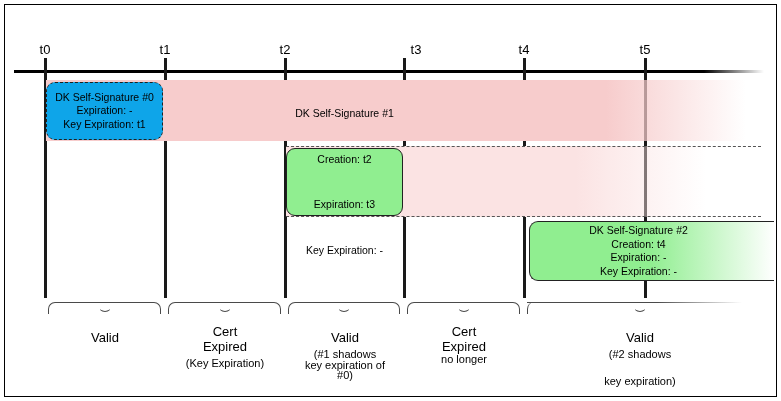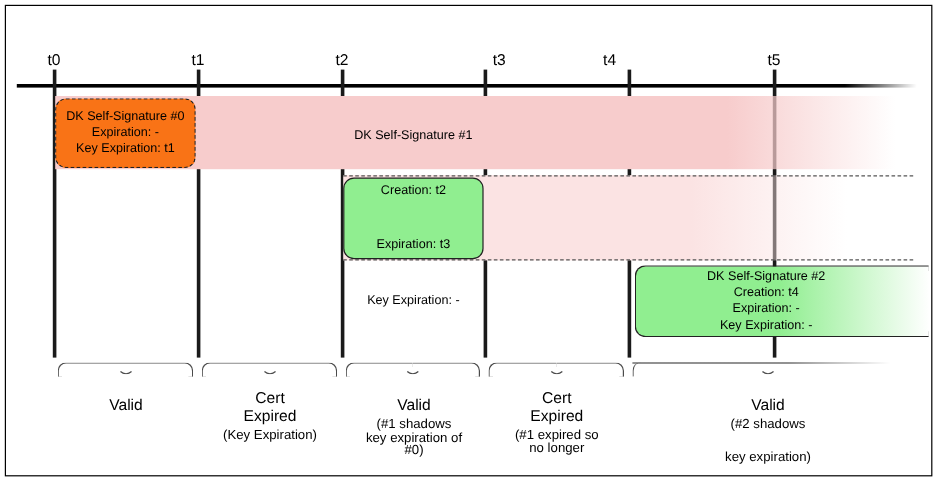--- a/index.html
+++ b/index.html
@@ -85,21 +85,21 @@
     font-size: 10.5px;
     line-height: 13.5px;
     color: #000000;
     display: flex;
     flex-direction: column;
     justify-content: center;
     padding: 3px 6px;
   }
   .sigbox .line { display: block; }
   .sig-0 {
-    background: #f97316;
+    background: #0ea5e9;
     border: 1.5px dashed #222222;
   }
   .sig-1 {
     background: #90ee90;
     border: 1.5px solid #222222;
   }
   .sig-2 {
     background: linear-gradient(to right,
         #90ee90 0px, #90ee90 120px, rgba(144,238,144,0) 245px);
     border: 1.5px solid #222222;
@@ -183,21 +183,21 @@
 <div id="canvas">
 
   <div class="frame"></div>
 
   <div class="axis"></div>
 
   <div class="tick-label" style="left:45px;">t0</div>
   <div class="tick-label" style="left:165px;">t1</div>
   <div class="tick-label" style="left:285px;">t2</div>
   <div class="tick-label" style="left:404px;margin-left:12px;">t3</div>
-  <div class="tick-label" style="left:508px;">t4</div>
+  <div class="tick-label" style="left:524px;">t4</div>
   <div class="tick-label" style="left:645px;">t5</div>
 
   <div class="tick-line" style="left:45px;  top:58px; height:240px;"></div>
   <div class="tick-line" style="left:165px; top:58px; height:240px;"></div>
   <div class="tick-line" style="left:285px; top:58px; height:240px;"></div>
   <div class="tick-line" style="left:404px; top:58px; height:240px;"></div>
   <div class="tick-line" style="left:524px; top:58px; height:240px;"></div>
   <div class="tick-line" style="left:645px; top:58px; height:240px;"></div>
 
   <div class="band band-0" style="left:46px; top:80px; width:715px; height:61px;"></div>
@@ -269,21 +269,20 @@
   <div class="caption" style="left:345px; top:330px; width:150px;">
     <span class="title">Valid</span>
     <span class="sub">(#1 shadows</span>
     <span class="sub" style="margin-top:0;">key expiration of</span>
     <span class="sub" style="margin-top:0;">#0)</span>
   </div>
 
   <div class="caption" style="left:464px; top:324px; width:150px;">
     <span class="title">Cert</span>
     <span class="title">Expired</span>
-    <span class="sub">(#1 expired so</span>
     <span class="sub" style="margin-top:0;">no longer</span>
   </div>
 
   <div class="caption" style="left:640px; top:330px; width:170px;">
     <span class="title">Valid</span>
     <span class="sub">(#2 shadows</span>
     <span class="sub" style="margin-top:16px;">key expiration)</span>
   </div>
 
 </div>

